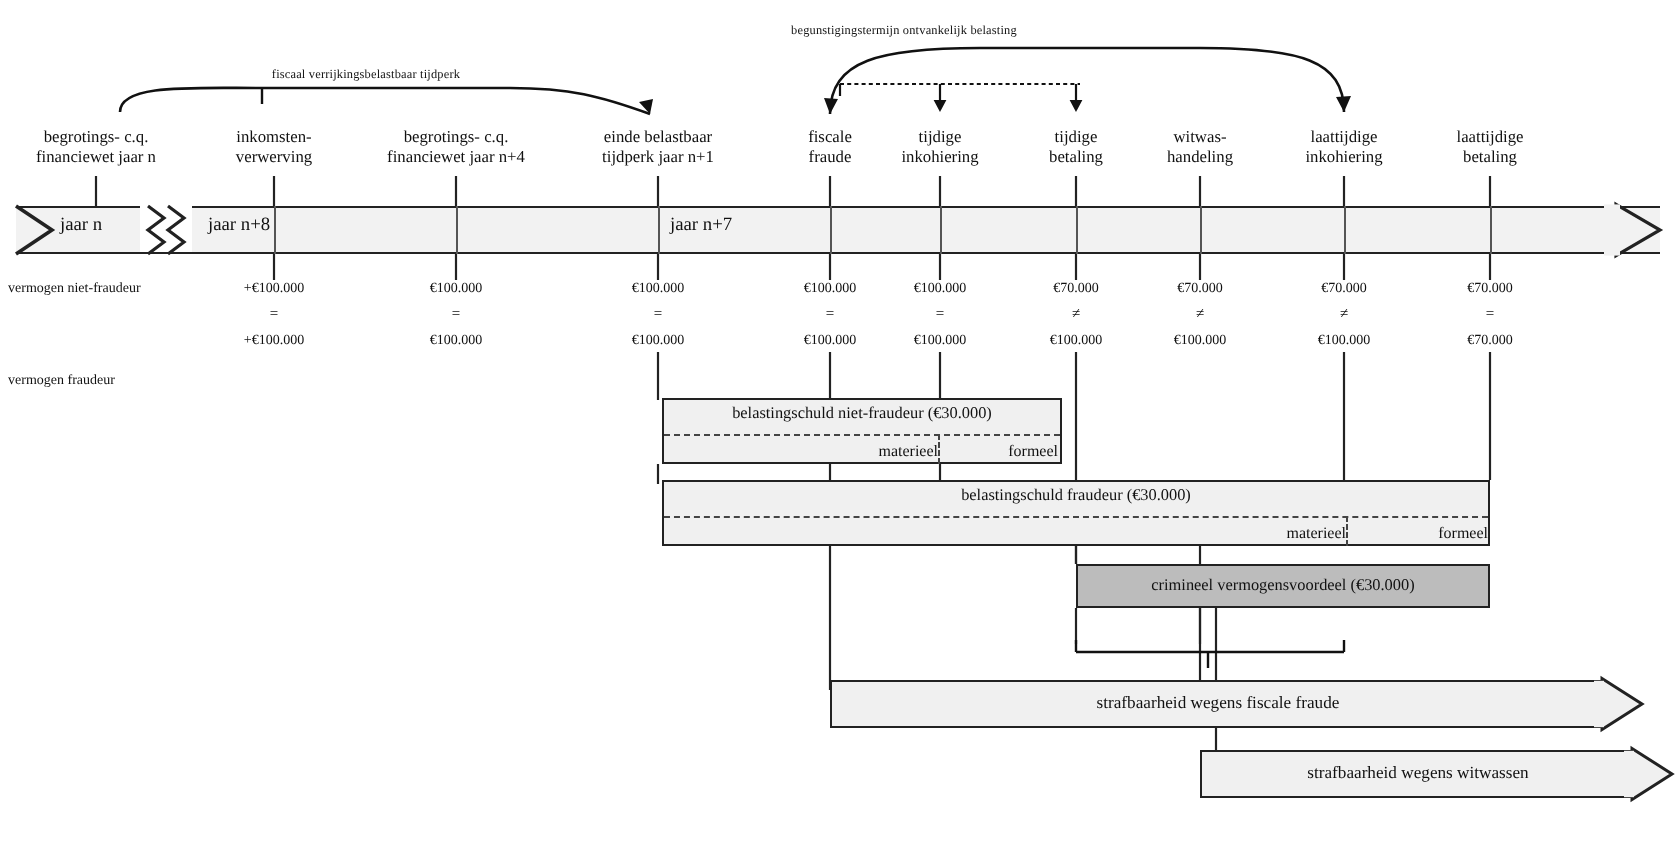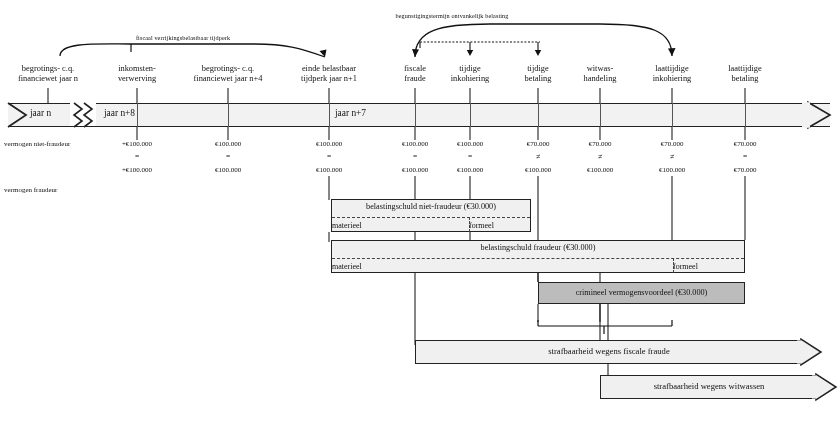--- a/index.html
+++ b/index.html
@@ -34,21 +34,21 @@
        white-space:nowrap;transform:translateX(-50%);}
   .eqsign{position:absolute;font-size:7.5px;color:#111;text-align:center;
           transform:translateX(-50%);}
 
   
   .box{position:absolute;background:#f0f0f0;border:1.4px solid #222;
        box-sizing:border-box;}
   .box .ttl{position:absolute;left:0;right:0;top:2px;text-align:center;
             font-size:8.2px;color:#111;}
   .box .sub{position:absolute;bottom:1px;font-size:8px;color:#111;
-            text-align:left;font-family:Liberation Serif, serif;}
+            text-align:right;font-family:Liberation Serif, serif;}
   .dashrow{position:absolute;left:0;right:0;border-top:1.1px dashed #444;}
   .dashcol{position:absolute;width:0;border-left:1.1px dashed #444;}
 
   .greybox{background:#bcbcbc;}
 
   
   .arrowbar{position:absolute;height:24px;}
   .arrowbar .rect{position:absolute;left:0;top:0;height:24px;
       background:#f0f0f0;border:1.4px solid #222;border-right:none;
       box-sizing:border-box;}

